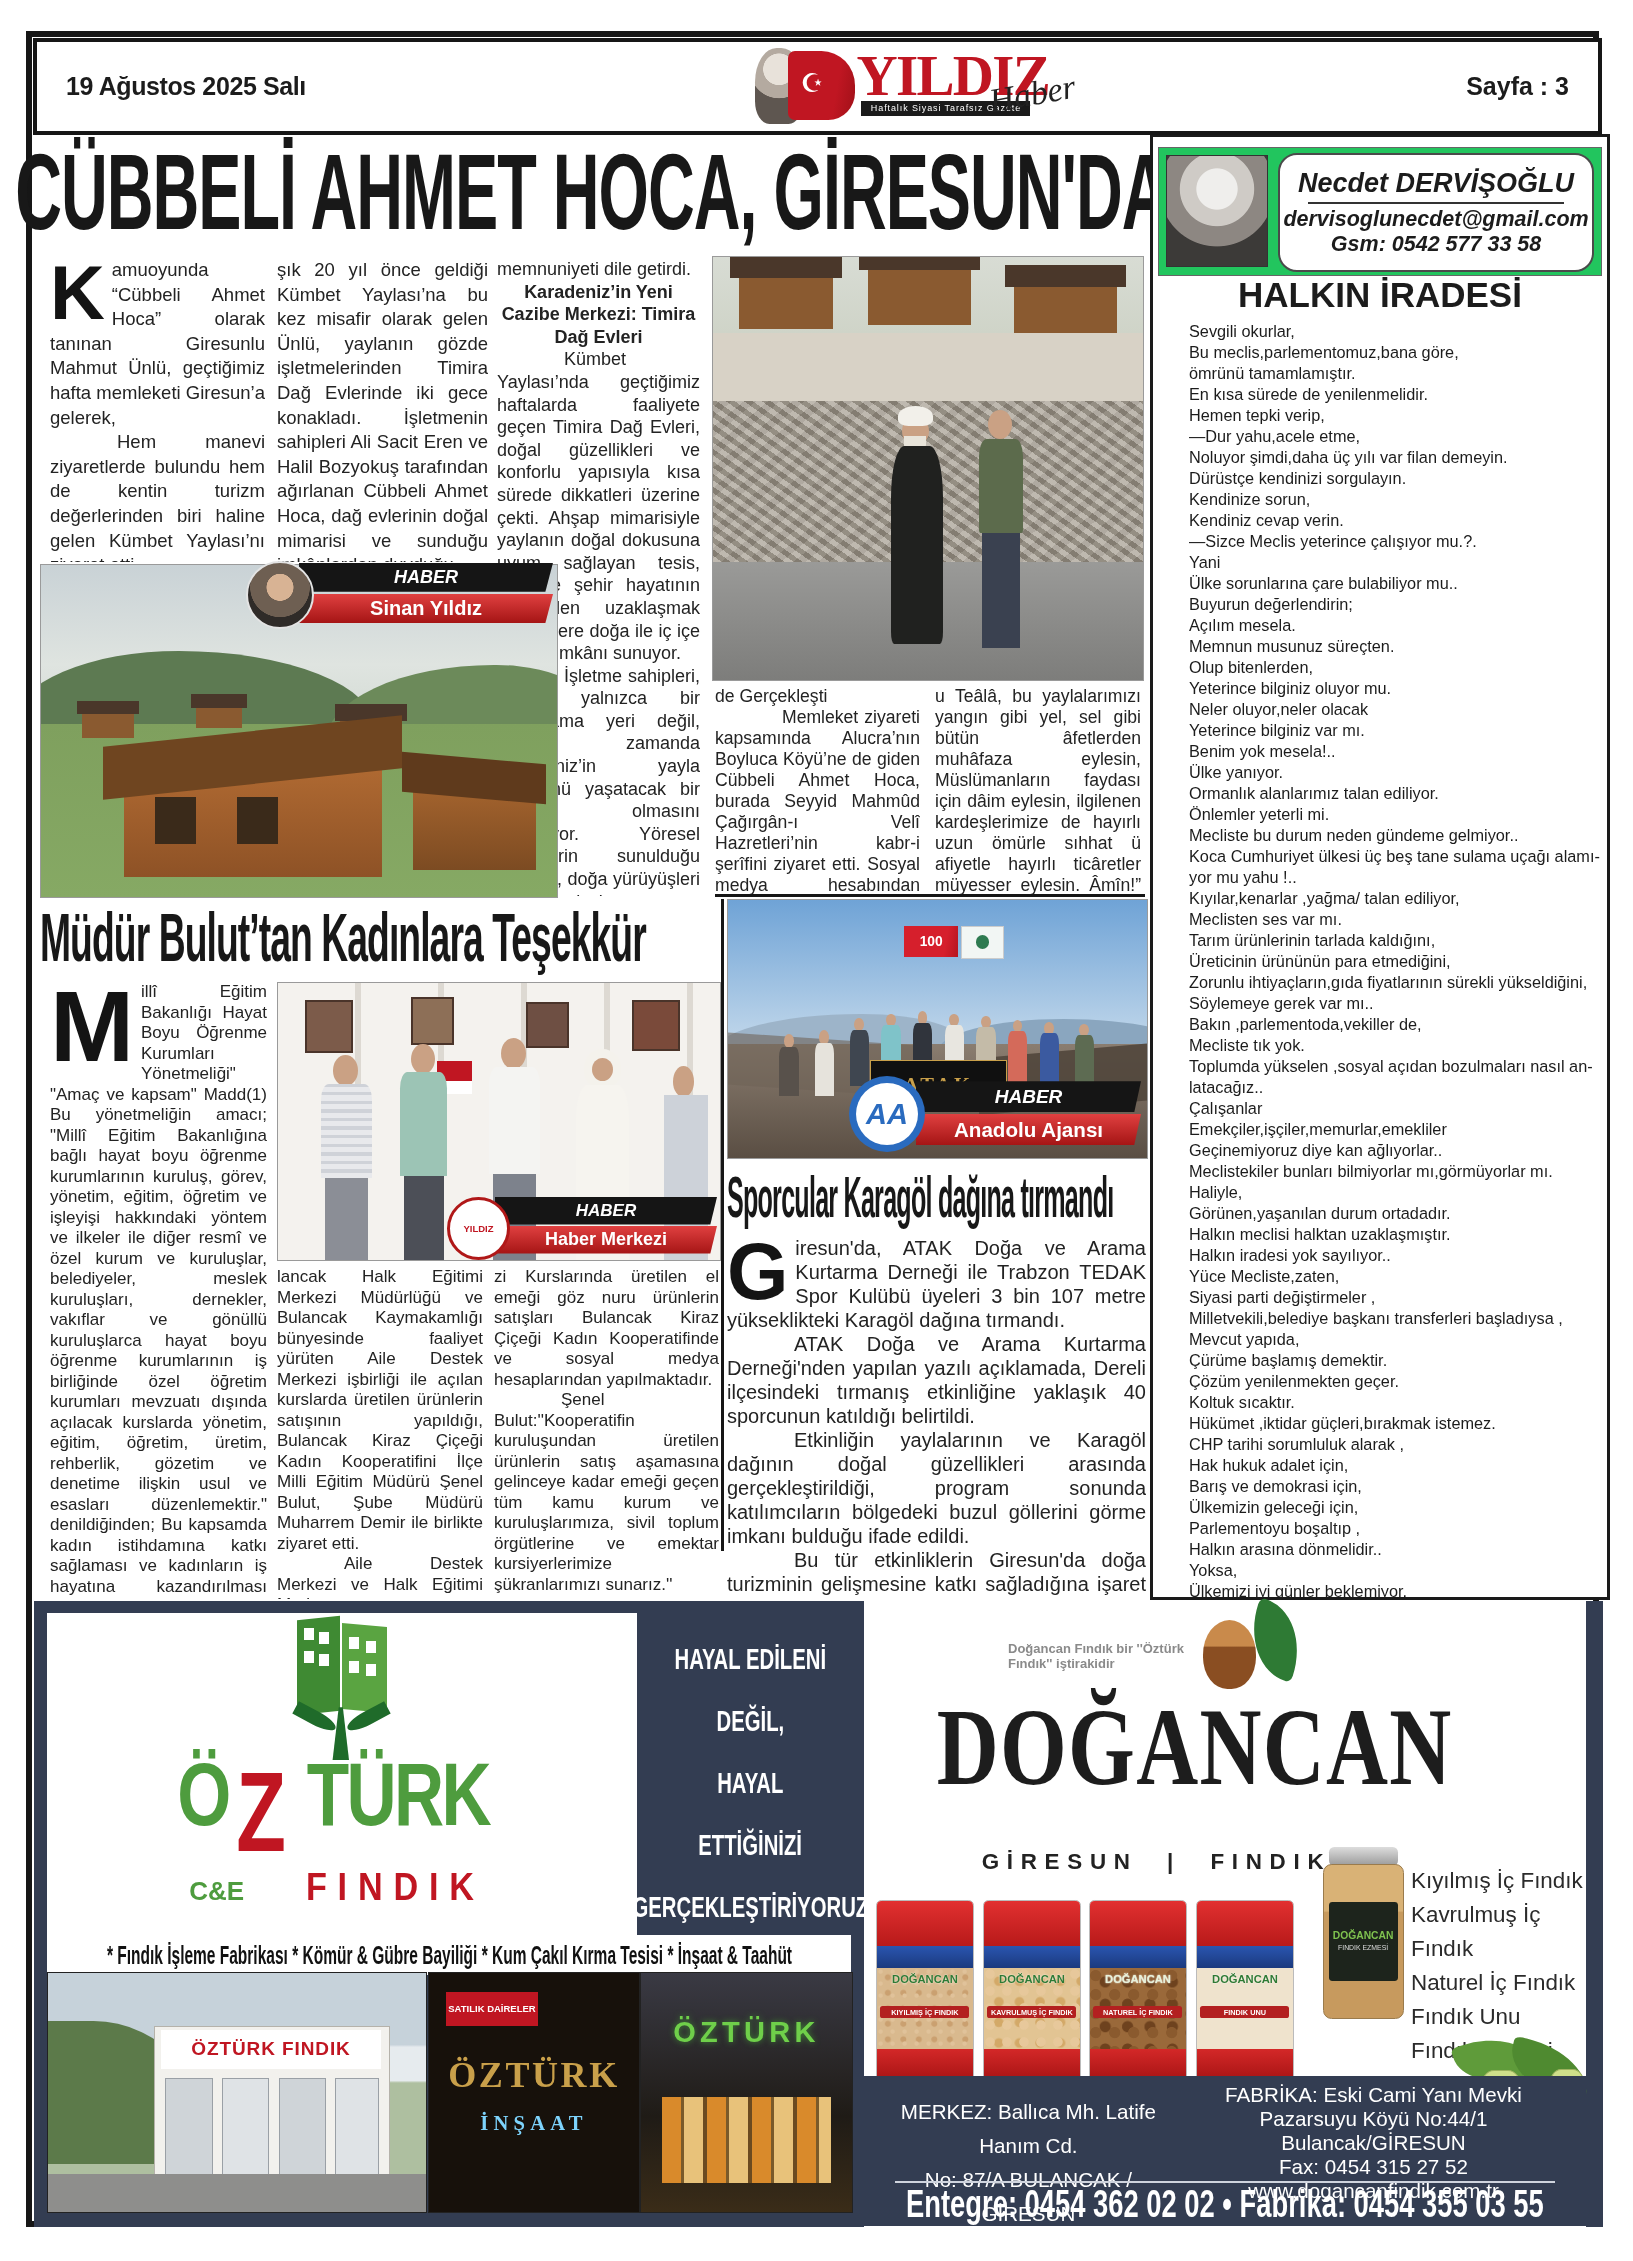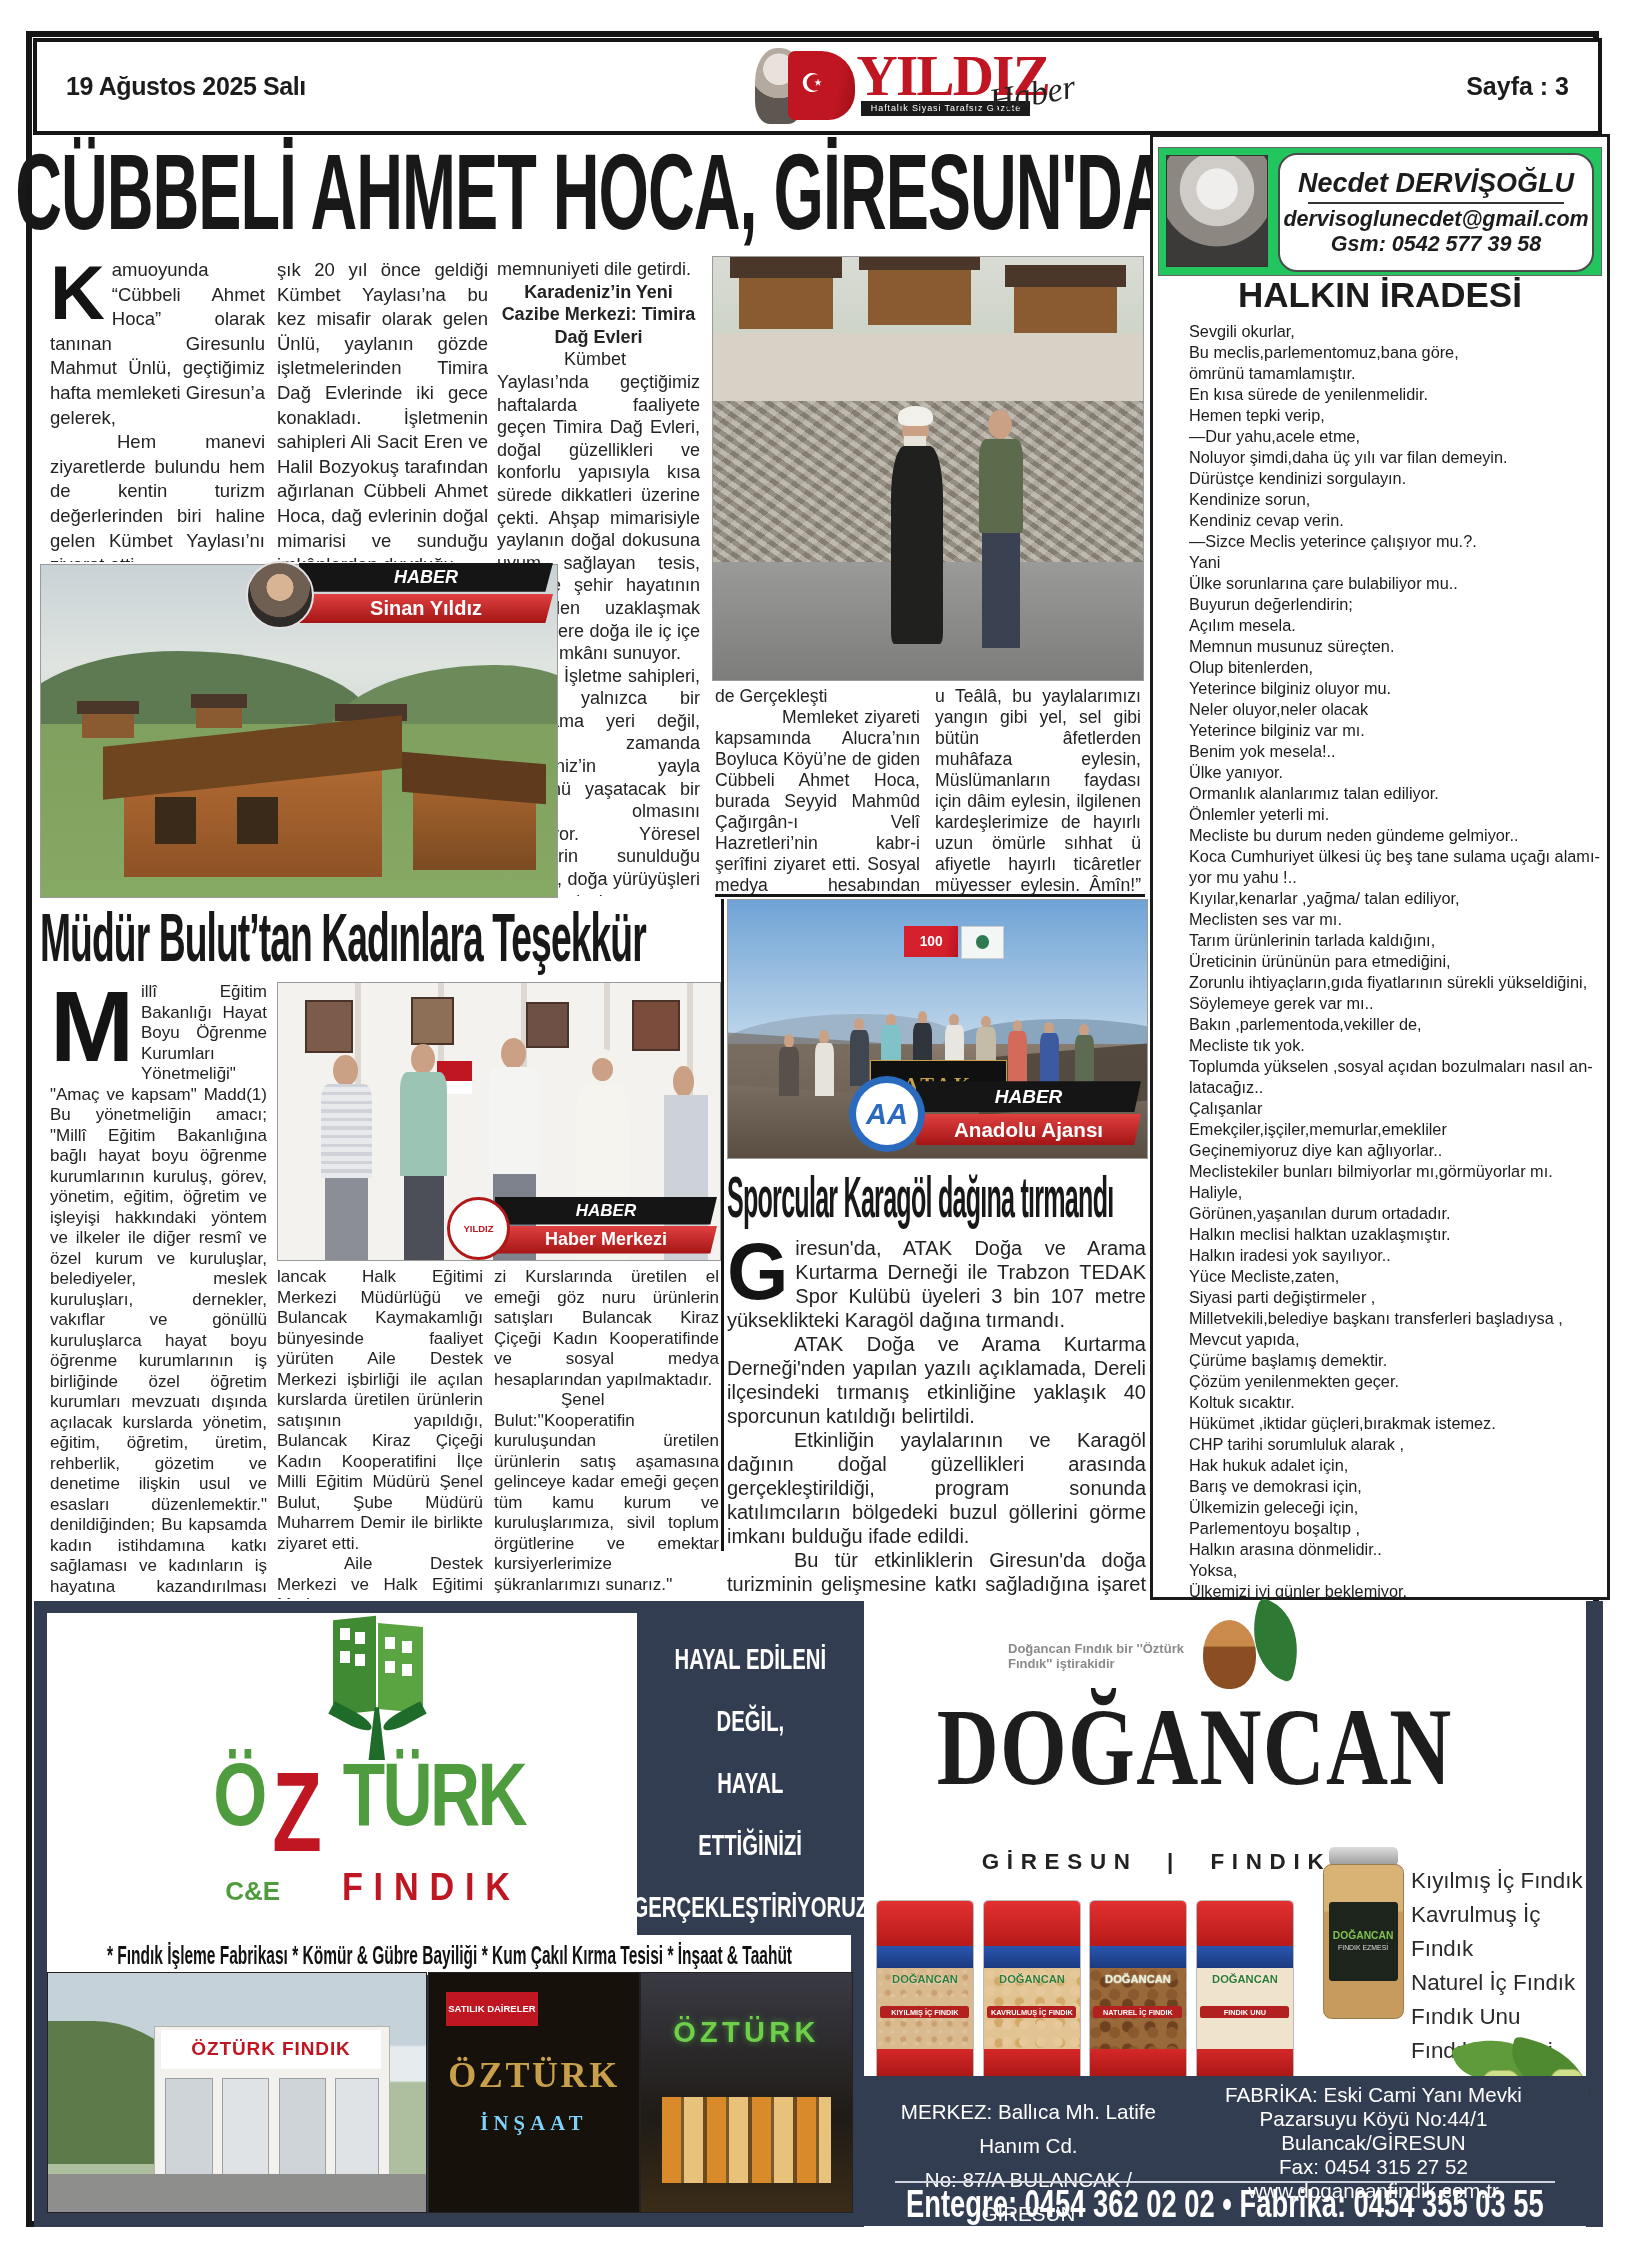--- a/index.html
+++ b/index.html
@@ -69,21 +69,21 @@
   
   #ozad{position:absolute;left:34px;top:1601px;width:830px;height:626px;background:#333d52;}
   #ozwhite{position:absolute;left:13px;top:12px;width:590px;height:322px;background:#fff;}
   #ozslogan{position:absolute;left:603px;top:0;width:227px;height:365px;display:flex;flex-direction:column;
             align-items:center;justify-content:center;gap:29px;}
   .slogan-line{color:#fff;font-weight:bold;font-size:29px;white-space:nowrap;transform:scaleX(.7);letter-spacing:0;}
   #ozbullets{position:absolute;left:13px;top:334px;width:804px;height:40px;background:#fff;display:flex;align-items:center;justify-content:center;}
   #ozbullets span{font-weight:bold;font-size:25px;white-space:nowrap;transform:scaleX(.62);letter-spacing:0;color:#111;}
   .ozph{position:absolute;top:371px;height:239px;overflow:hidden;border:0.9px solid #222;}
   
-  #ozlogo{position:absolute;left:0;top:0;width:100%;height:100%;display:flex;flex-direction:column;align-items:center;padding-left:36px;}
+  #ozlogo{position:absolute;left:0;top:0;width:100%;height:100%;display:flex;flex-direction:column;align-items:center;}
   .bldg{position:relative;width:129px;height:144px;margin-top:5.2px;}
   .b1{position:absolute;left:19px;top:0;width:43px;height:95px;background:#3f8a33;transform:skewY(-6deg);}
   .b2{position:absolute;left:64px;top:6.9px;width:45px;height:86px;background:#5aa441;transform:skewY(5deg);}
   .win{position:absolute;width:10.3px;height:12px;background:#fff;}
   .trunk{position:absolute;left:53px;top:89px;width:20.6px;height:53px;background:#1f6b2a;
          clip-path:polygon(40% 0,60% 0,90% 100%,10% 100%);}
   .branch{position:absolute;width:45px;height:13.8px;background:#1f6b2a;border-radius:0 50% 50% 0;}
   .ozbrand{margin-top:-8.6px;line-height:.9;white-space:nowrap;}
   .ozbrand .g{color:#4e9c3e;font-weight:bold;font-size:89px;display:inline-block;transform:scaleX(.78);letter-spacing:-3.4px;vertical-align:top;}
   .ozbrand .z{color:#c01622;font-weight:bold;font-size:113px;display:inline-block;transform:scaleX(.72);letter-spacing:-3.4px;vertical-align:top;margin:8.6px -12px 0 -8.6px;}
@@ -376,21 +376,21 @@
     <p>Bu tür etkinliklerin Giresun'da doğa turizminin gelişmesine katkı sağladığına işaret edilerek, "ATAK Doğa ve Arama Kurtarma Derneği, ilerleyen dönemde de Giresun'da farkındalık yaratacak doğa etkinlikleri düzenlemeyi sürdürecek." ifadelerine yer verildi.</p>
   </div>
 
   <div id="colbox">
     <div id="colhead">
       <div id="colphoto"></div>
       <div id="colcard">
         <div class="nm">Necdet DERVİŞOĞLU</div>
         <div class="ln"></div>
         <div class="em">dervisoglunecdet@gmail.com</div>
-        <div class="gs">Gsm: 0542 577 39 58</div>
+        <div class="gs">Gsm: 0542 577 33 58</div>
       </div>
     </div>
     <div id="collines">
         <div class="hline">Sevgili okurlar,</div>
         <div class="hline">Bu meclis,parlementomuz,bana göre,</div>
         <div class="hline">ömrünü tamamlamıştır.</div>
         <div class="hline">En kısa sürede de yenilenmelidir.</div>
         <div class="hline">Hemen tepki verip,</div>
         <div class="hline">—Dur yahu,acele etme,</div>
         <div class="hline">Noluyor şimdi,daha üç yılı var filan demeyin.</div>

